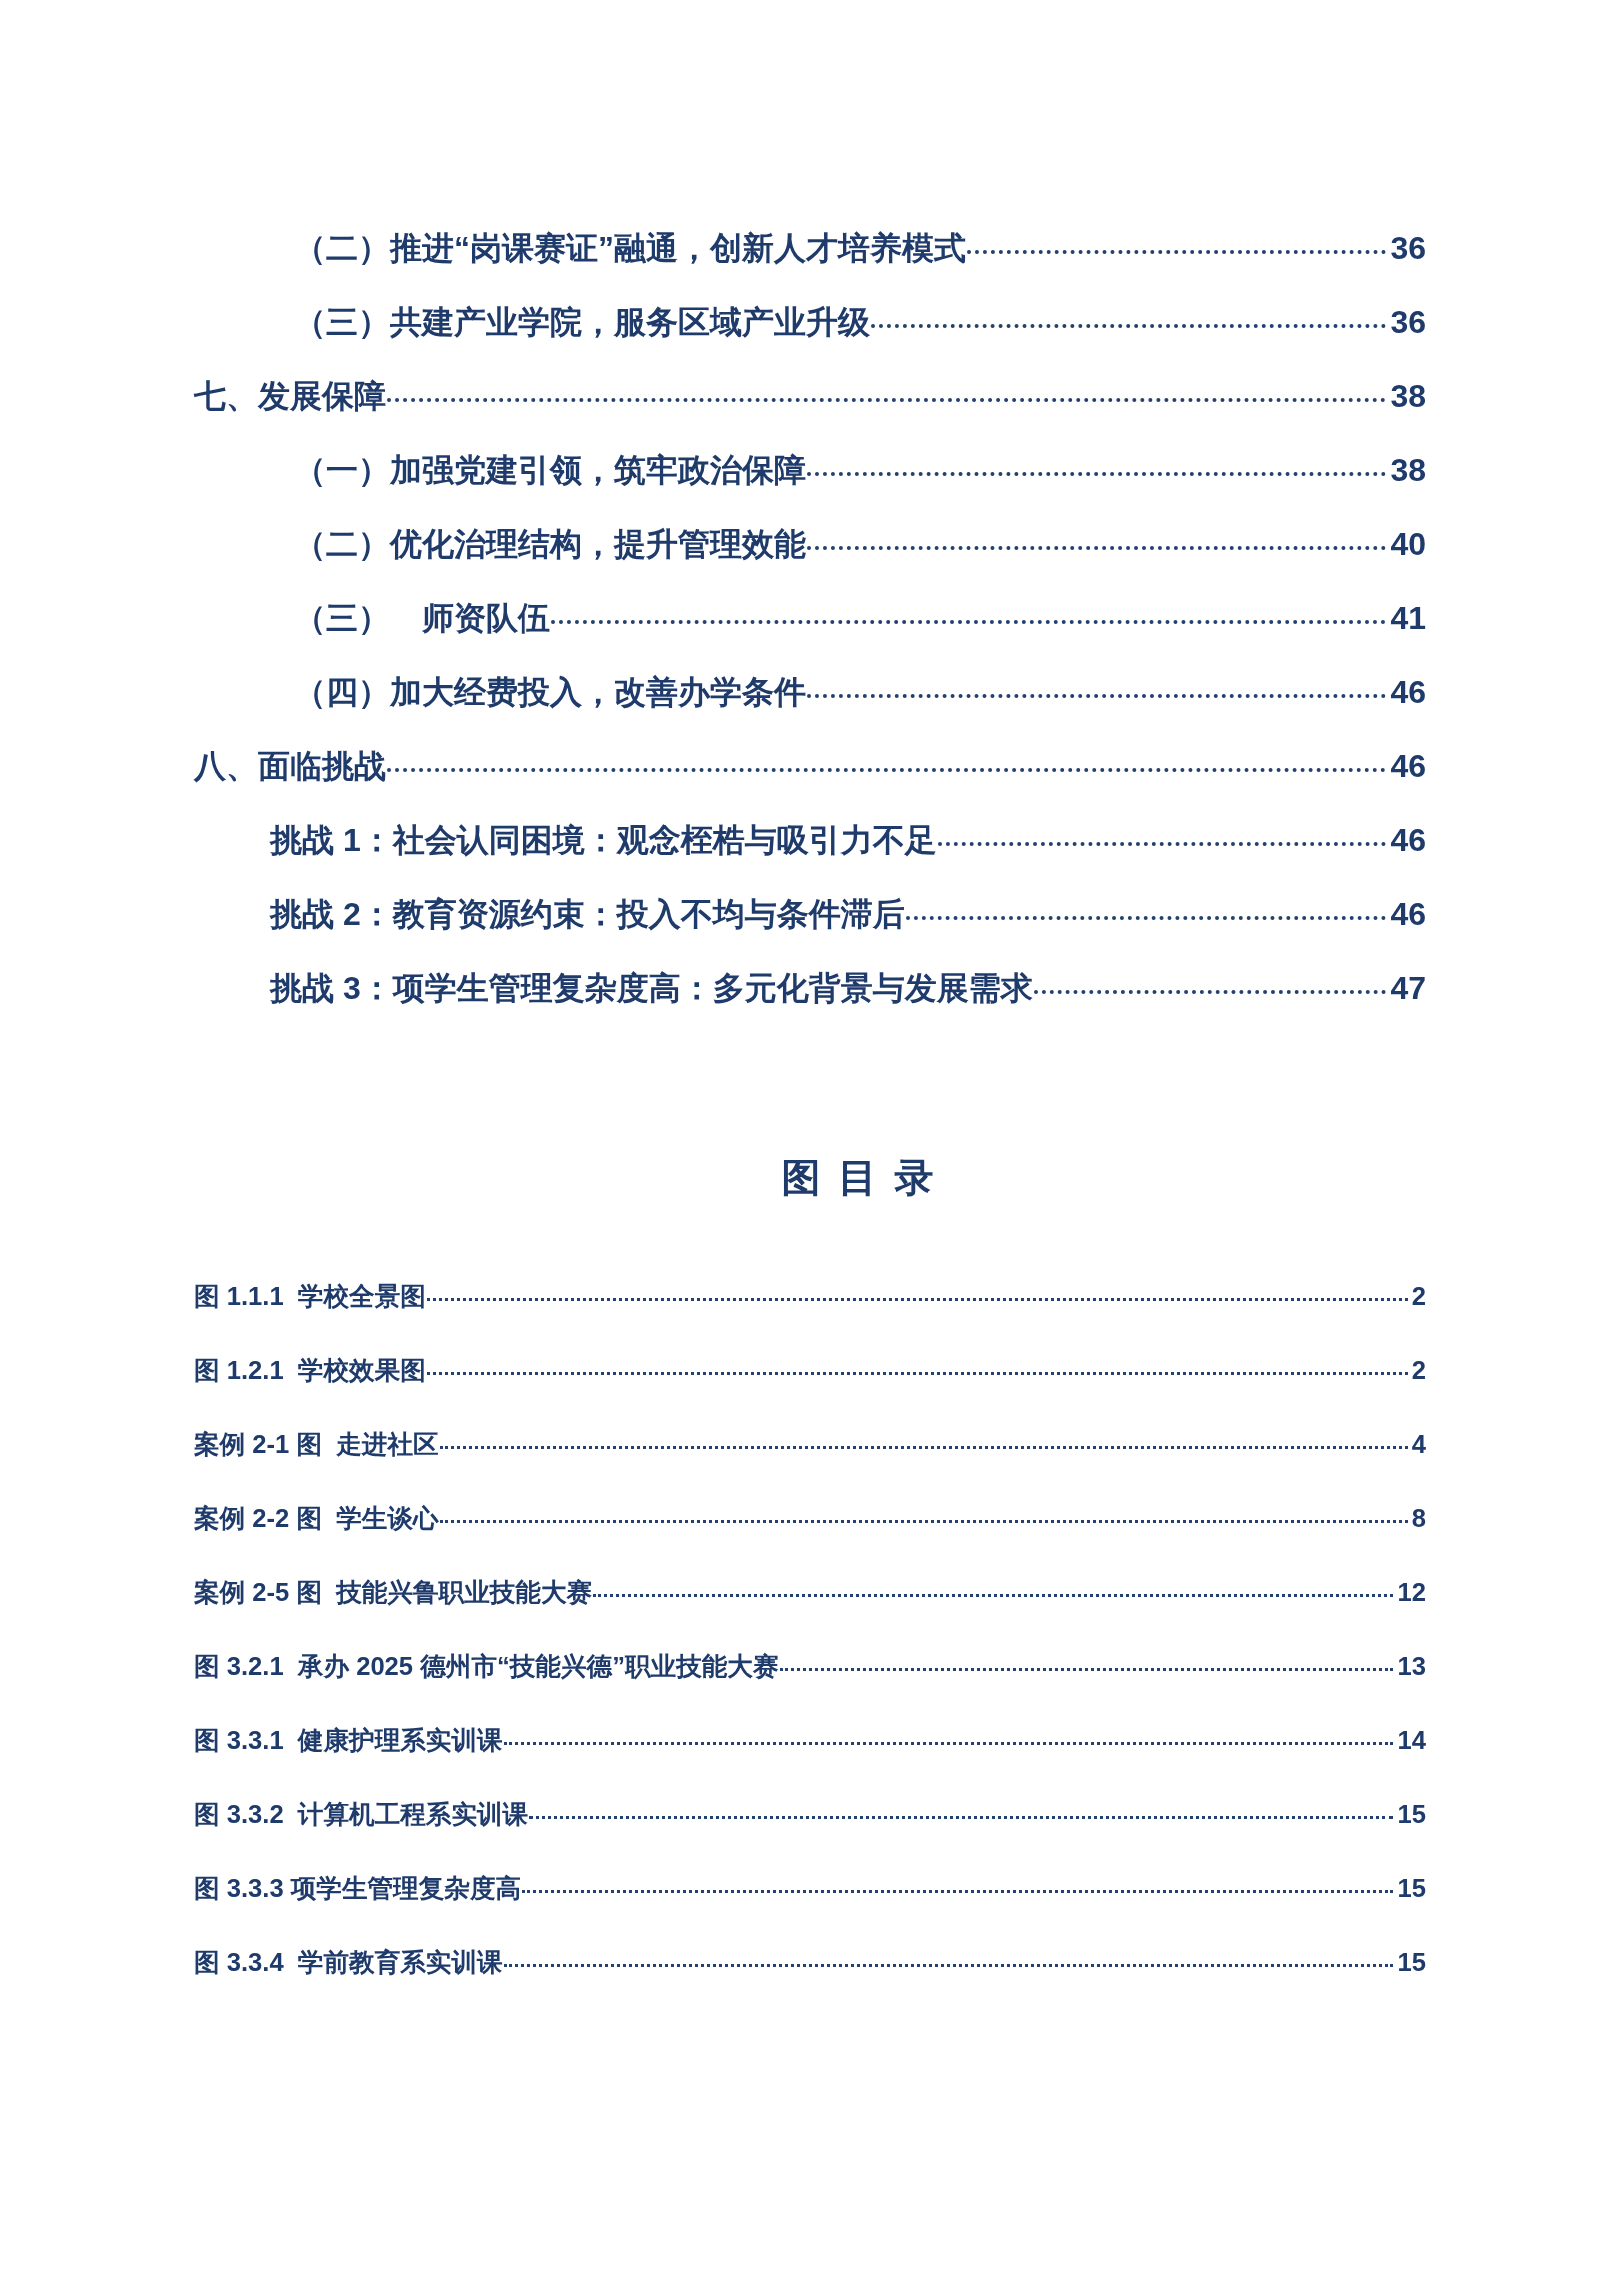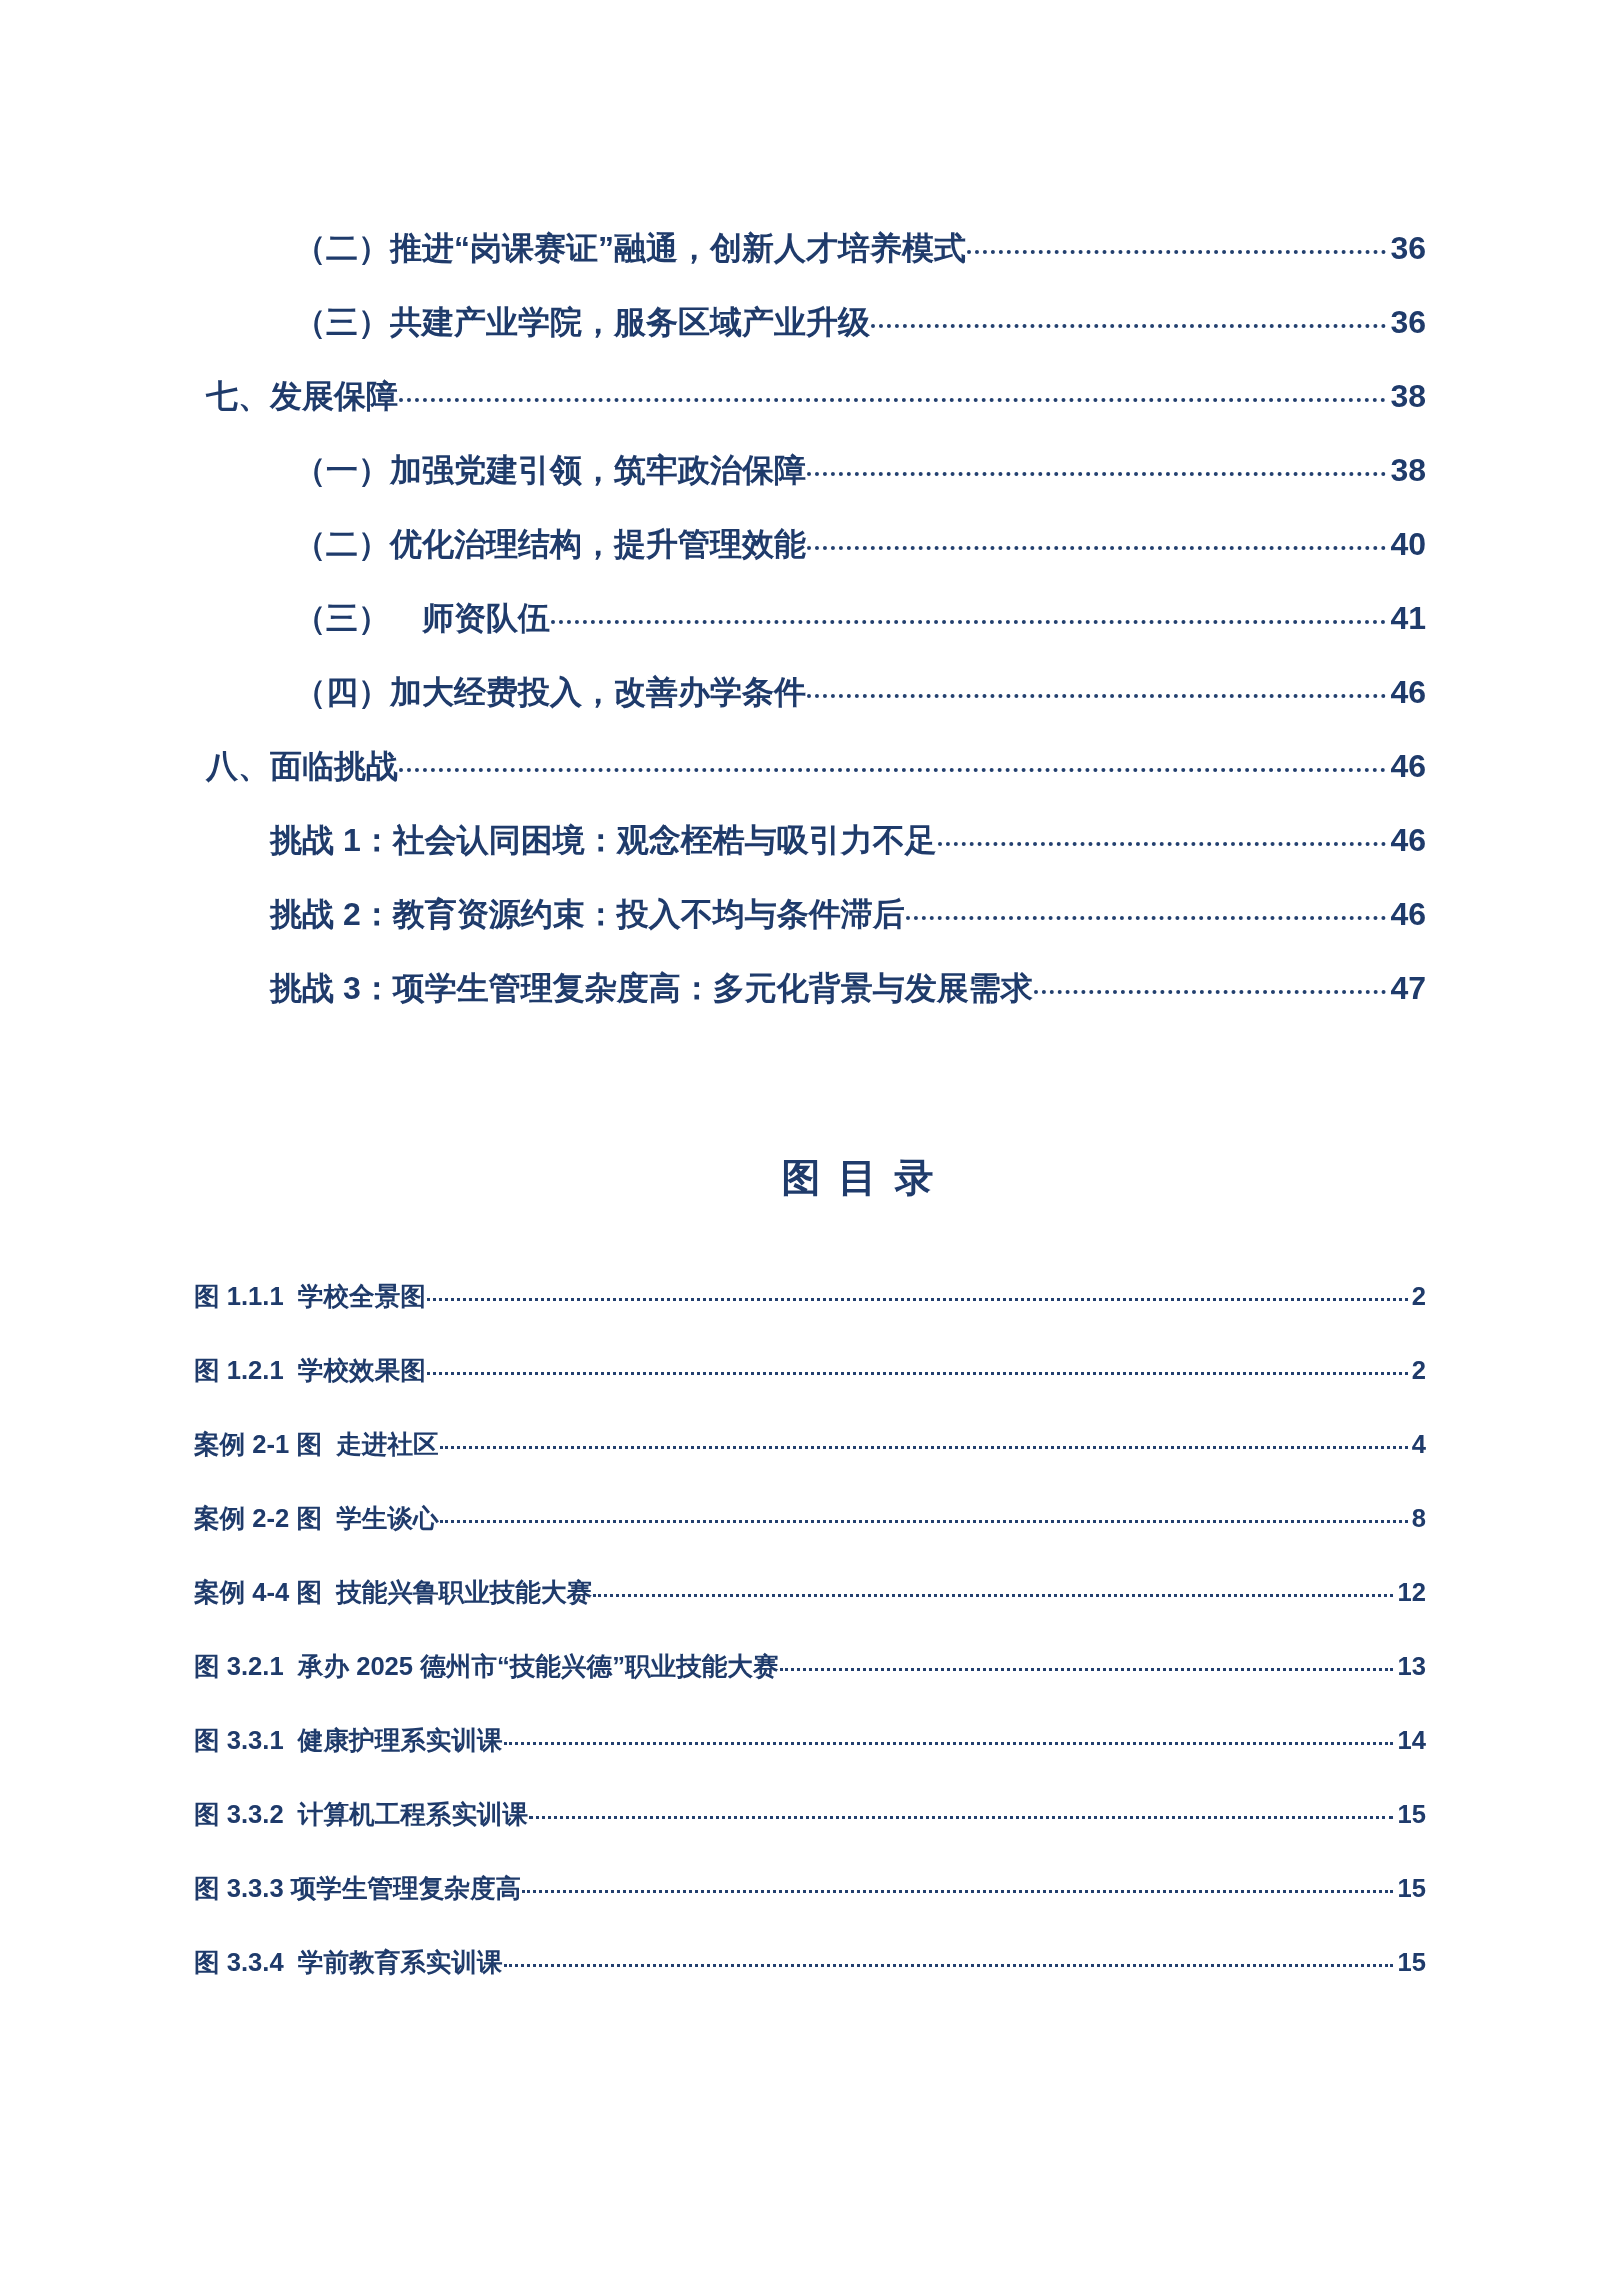--- a/index.html
+++ b/index.html
@@ -77,21 +77,21 @@
     line-height: 35px;
     height: 74px;
     align-items: center;
   }
   .chapter-toc .toc-leader::after {
     border-bottom-width: 4.6px;
     bottom: 0.30em;
   }
 
   
-  .chapter-toc .lvl1 .toc-label { margin-left: 12px; }
+  .chapter-toc .lvl1 .toc-label { margin-left: 0px; }
   
   .chapter-toc .lvl2 .toc-label { margin-left: 100px; }
   
   .chapter-toc .lvl-ch .toc-label { margin-left: 76px; }
 
   .chapter-toc .lvl2,
   .chapter-toc .lvl-ch { width: 1232px; }
 
   
   .fig-title {
@@ -204,21 +204,21 @@
         <span class="toc-label">案例 2-1 图  走进社区</span>
         <span class="toc-leader"></span>
         <span class="toc-page">4</span>
       </div>
       <div class="toc-row">
         <span class="toc-label">案例 2-2 图  学生谈心</span>
         <span class="toc-leader"></span>
         <span class="toc-page">8</span>
       </div>
       <div class="toc-row">
-        <span class="toc-label">案例 4-4 图  技能兴鲁职业技能大赛</span>
+        <span class="toc-label">案例 2-5 图  技能兴鲁职业技能大赛</span>
         <span class="toc-leader"></span>
         <span class="toc-page">12</span>
       </div>
       <div class="toc-row">
         <span class="toc-label">图 3.2.1  承办 2025 德州市“技能兴德”职业技能大赛</span>
         <span class="toc-leader"></span>
         <span class="toc-page">13</span>
       </div>
       <div class="toc-row">
         <span class="toc-label">图 3.3.1  健康护理系实训课</span>

